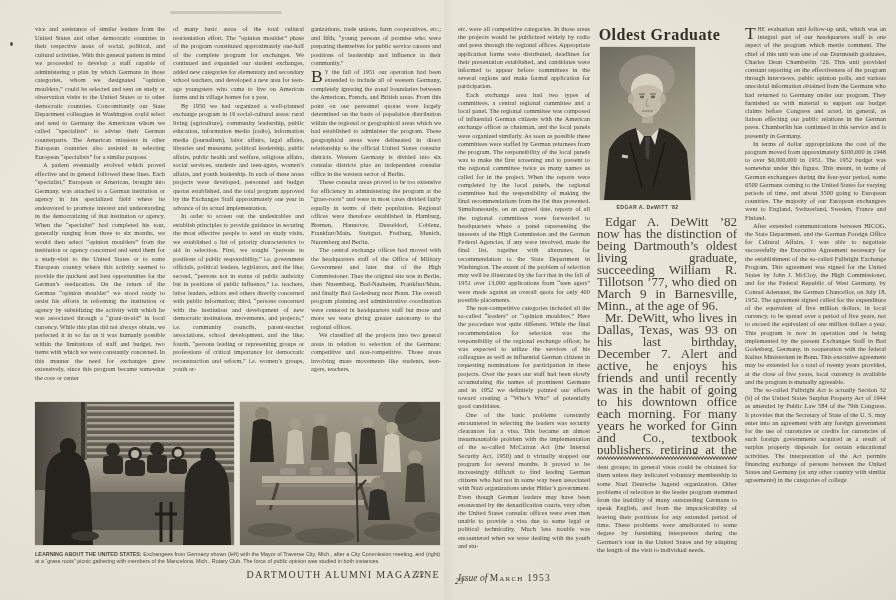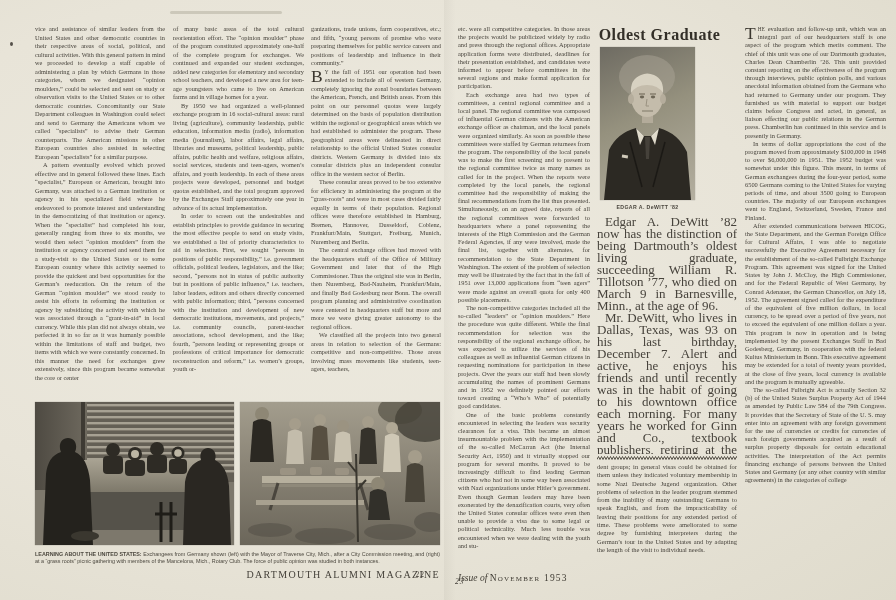--- a/index.html
+++ b/index.html
@@ -245,17 +245,17 @@
 
   <div class="col rp c6">
       <p><span class="dropcap">T</span><span class="lead-caps">he</span> evaluation and follow-up unit, which was an integral part of our headquarters staff is one aspect of the program which merits comment. The chief of this unit was one of our Dartmouth graduates, Charles Dean Chamberlin ’26. This unit provided constant reporting on the effectiveness of the program through interviews, public opinion polls, and various anecdotal information obtained from the Germans who had returned to Germany under our program. They furnished us with material to support our budget claims before Congress and acted, in general, as liaison effecting our public relations in the German press. Chamberlin has continued in this service and is presently in Germany.</p>
       <p class="ind">In terms of dollar appropriations the cost of the program moved from approximately $100,000 in 1948 to over $6,000,000 in 1951. The 1952 budget was somewhat under this figure. This meant, in terms of German exchangees during the four-year period, some 6500 Germans coming to the United States for varying periods of time, and about 3500 going to European countries. The majority of our European exchangees went to England, Switzerland, Sweden, France and Finland.</p>
       <p class="ind">After extended communications between HICOG, the State Department, and the German Foreign Office for Cultural Affairs, I was able to negotiate successfully the Executive Agreement necessary for the establishment of the so-called Fulbright Exchange Program. This agreement was signed for the United States by John J. McCloy, the High Commissioner, and for the Federal Republic of West Germany, by Conrad Adenauer, the German Chancellor, on July 18, 1952. The agreement signed called for the expenditure of the equivalent of five million dollars, in local currency, to be spread over a period of five years, not to exceed the equivalent of one million dollars a year. This program is now in operation and is being implemented by the present Exchanges Staff in Bad Godesberg, Germany, in cooperation with the federal Kultus Ministerium in Bonn. This executive agreement may be extended for a total of twenty years provided, at the close of five years, local currency is available and the program is mutually agreeable.</p>
       <p class="ind">The so-called Fulbright Act is actually Section 32 (b) of the United States Surplus Property Act of 1944 as amended by Public Law 584 of the 79th Congress. It provides that the Secretary of State of the U. S. may enter into an agreement with any foreign government for the use of currencies or credits for currencies of such foreign governments acquired as a result of surplus property disposals for certain educational activities. The interpretation of the Act permits financing exchange of persons between the United States and Germany (or any other country with similar agreements) in the categories of college</p>
     </div>
 
   <div class="issueline">
     <span class="it">Issue of</span>
-    <span class="sc">November 1953</span>
+    <span class="sc">March 1953</span>
   </div>
   <div class="pageno p23">23</div>
 
 </div>
 
 </body></html>

